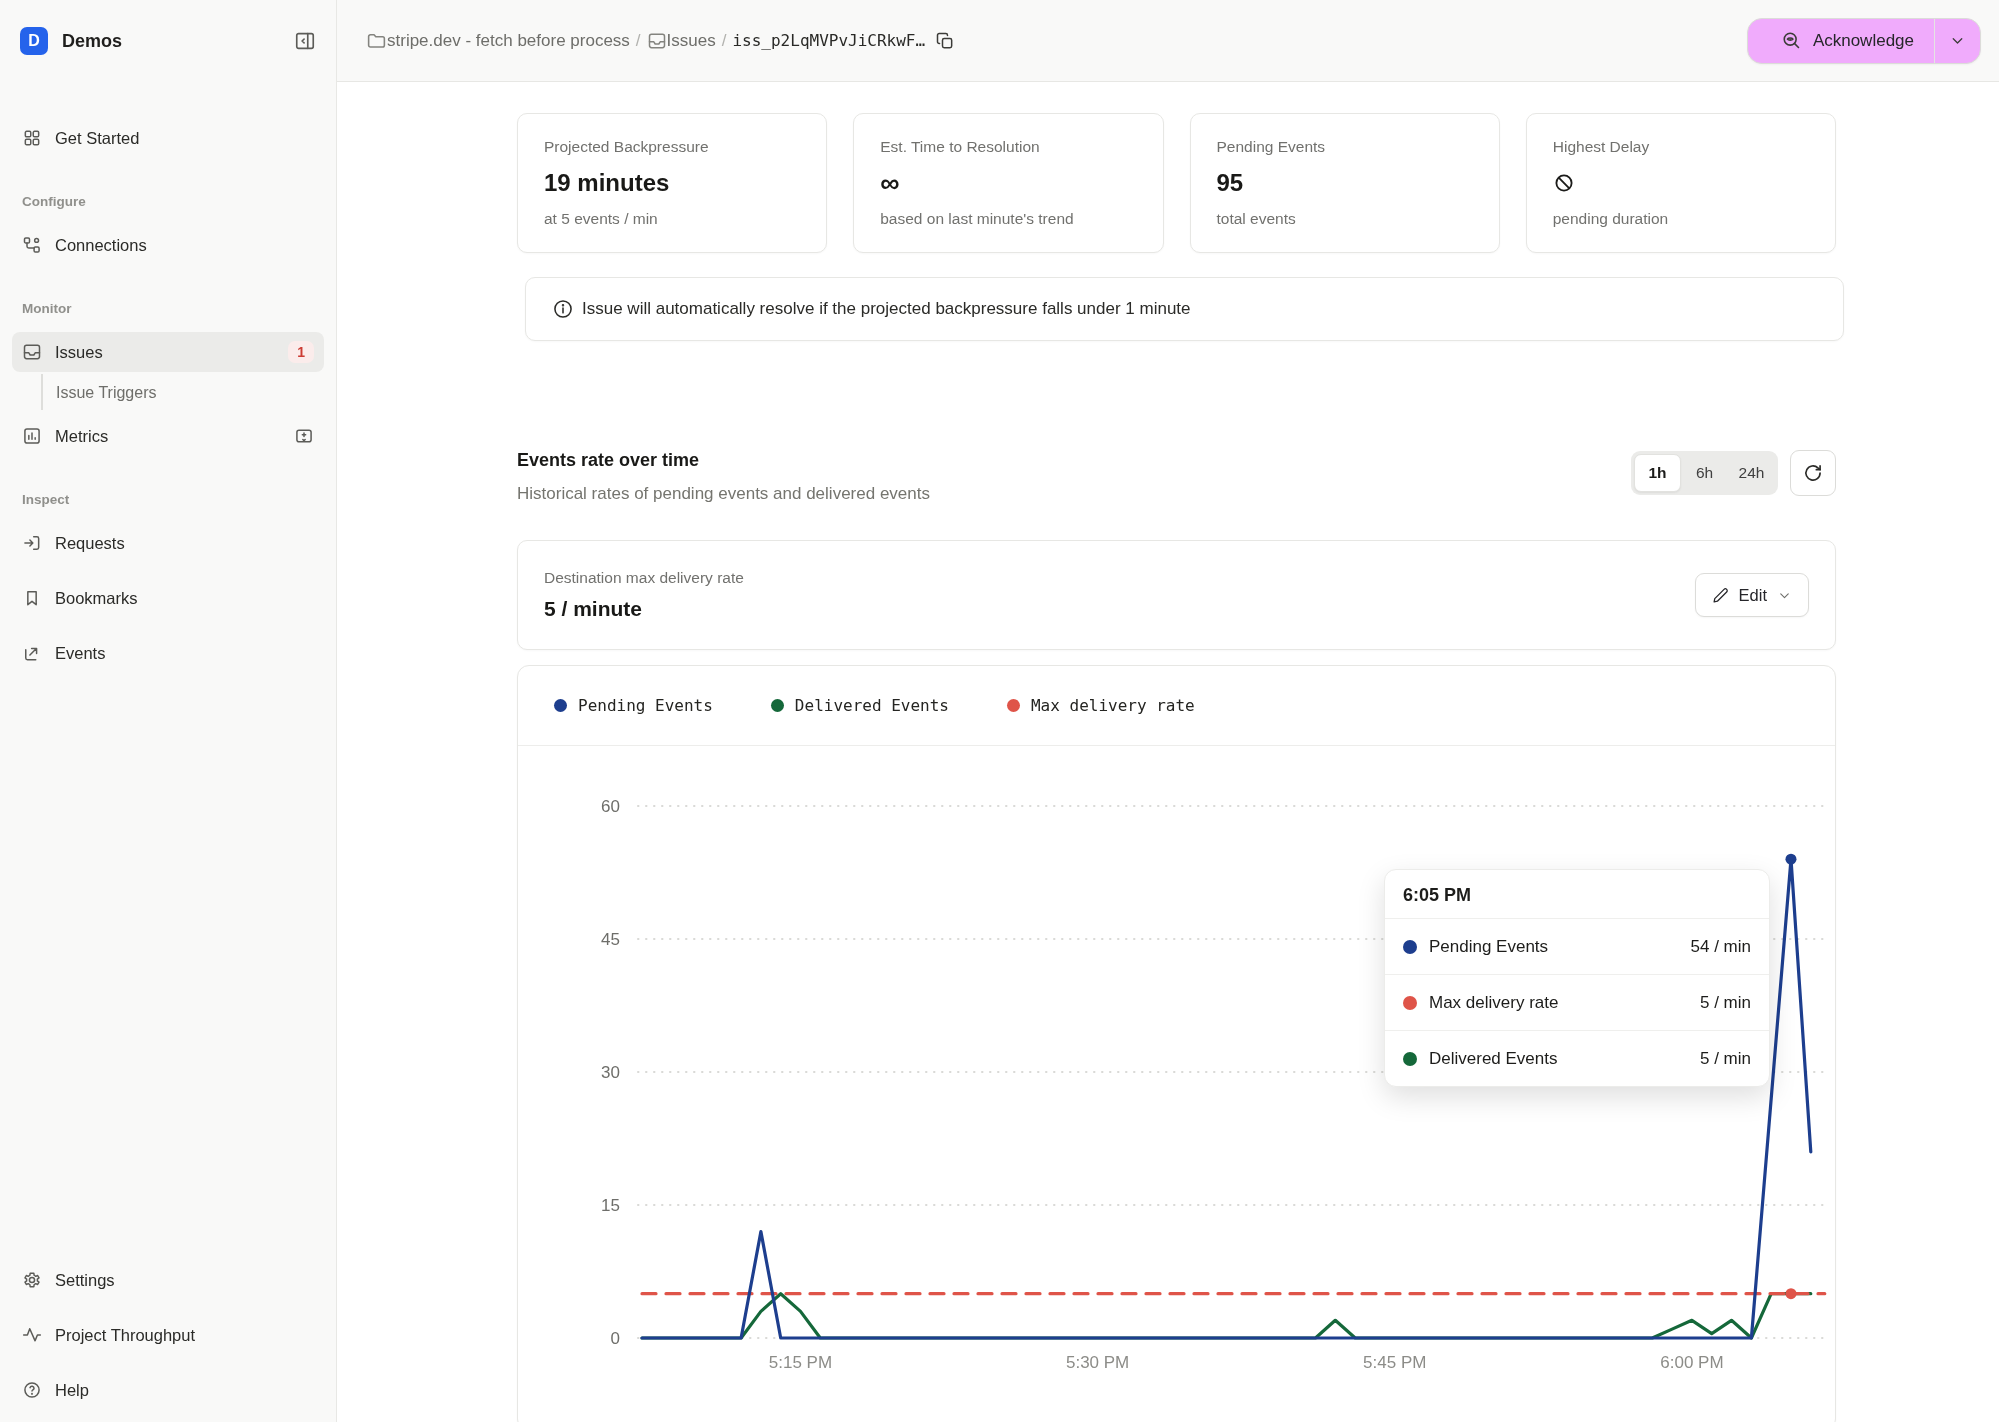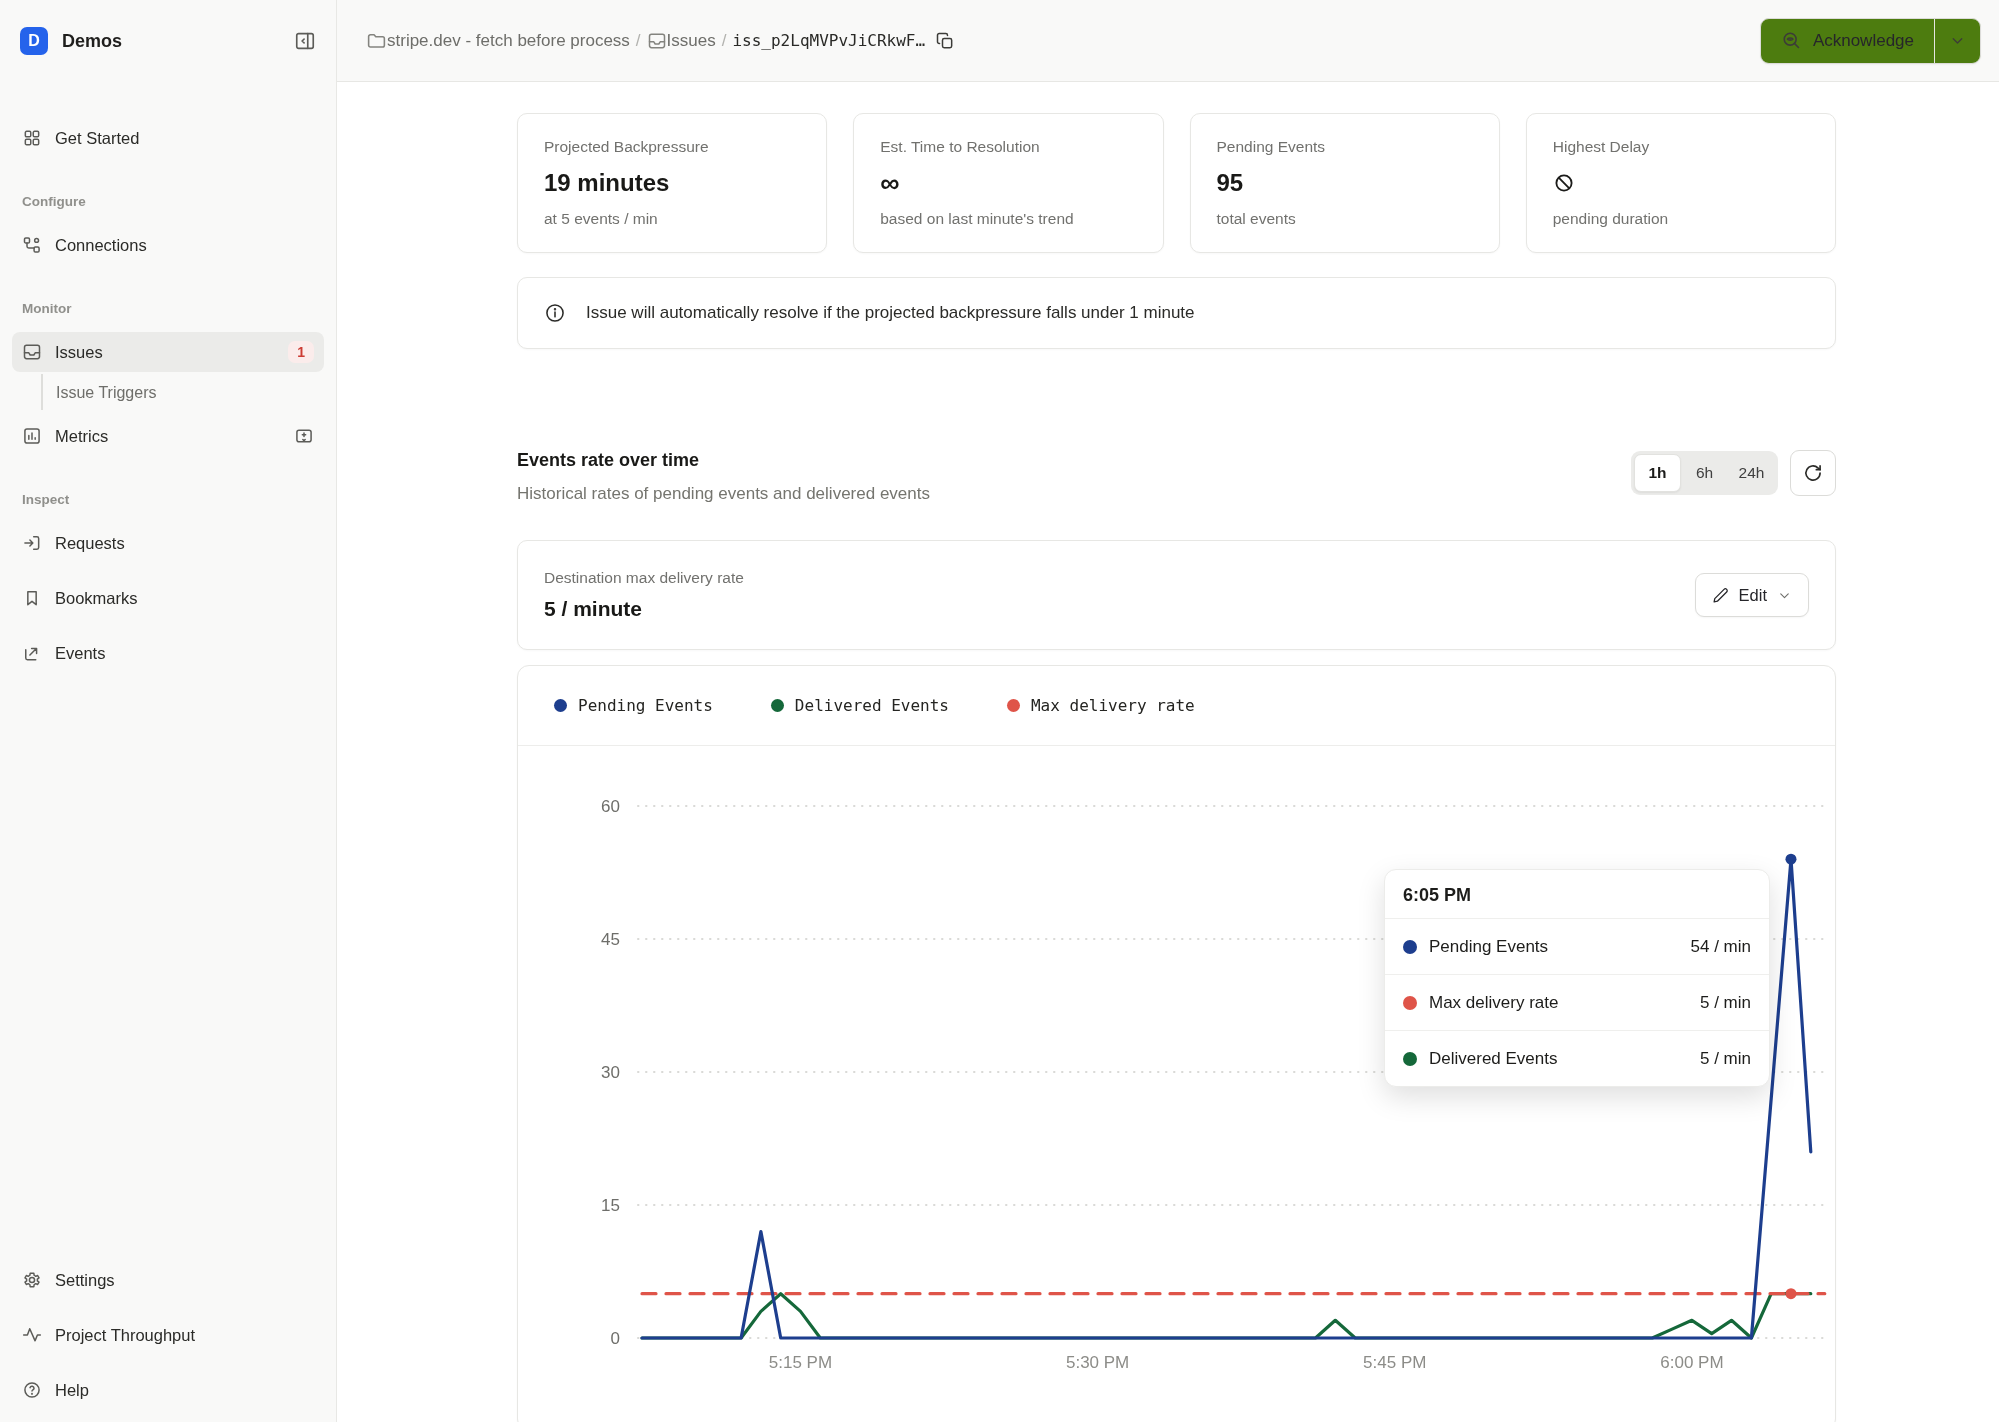--- a/index.html
+++ b/index.html
@@ -47,43 +47,43 @@
   
   .topbar {
     position:absolute; left:337px; right:0; top:0; height:82px;
     background:#f9f9f8; border-bottom:1px solid #e7e7e4;
     display:flex; align-items:center; padding:0 18px 0 29px;
   }
   .crumb { display:flex; align-items:center; gap:0; font-size:17px; color:#6e6e6a; }
   .crumb .sep { color:#b3b3af; margin:0 6px; font-size:17px; }
   .crumb-id { font-family:"DejaVu Sans Mono", monospace; font-size:16px; color:#2a2a27; }
   .copy-btn { margin-left:10px; cursor:pointer; display:flex; }
-  .ack-wrap { margin-left:auto; display:flex; align-items:stretch; background:#4d7c0f;
-    border:1px solid #dcdcd9; border-radius:9px; height:46px; box-shadow:0 1px 2px rgba(0,0,0,.04); }
+  .ack-wrap { margin-left:auto; display:flex; align-items:stretch; background:#f0abfc;
+    border:1px solid #dcdcd9; border-radius:15px; height:46px; box-shadow:0 1px 2px rgba(0,0,0,.04);padding-left:13px; }
   .ack-main { display:flex; align-items:center; gap:11px; padding:0 20px; font-size:17px; font-weight:500;
     color:#26262a; cursor:pointer; border-right:1px solid #e5e5e2; }
   .ack-caret { display:flex; align-items:center; padding:0 14px; cursor:pointer; }
 
   
   .content { position:absolute; left:337px; top:82px; right:0; bottom:0; background:#fff; }
   .container { position:absolute; left:180px; width:1319px; }
 
   
   .stats { top:31px; display:grid; grid-template-columns:repeat(4,1fr); gap:26px; }
   .card {
     background:#fff; border:1px solid #e7e7e4; border-radius:10px;
     box-shadow:0 1px 2px rgba(0,0,0,.03);
   }
   .stat-card { height:140px; padding:24px 26px; display:flex; flex-direction:column; justify-content:space-between; }
   .stat-label { font-size:15.5px; color:#71716e; }
   .stat-value { font-size:24px; font-weight:700; color:#191917; }
   .stat-sub { font-size:15.5px; color:#71716e; }
 
   
-  .banner { top:195px; height:72px; display:flex; align-items:center; gap:20px; padding:0 26px; }
+  .banner { top:195px; height:64px; display:flex; align-items:center; gap:8px; padding:0 26px;margin-left:8px; }
   .banner-text { font-size:17px; color:#2b2b28; }
 
   
   .section-head { top:368px; display:flex; align-items:flex-start; }
   .sh-title { font-size:18px; font-weight:700; color:#191917; }
   .sh-sub { margin-top:13px; font-size:17px; color:#75756f; }
   .sh-controls { margin-left:auto; display:flex; gap:12px; align-items:center; }
   .segmented { background:#ebebe9; border-radius:9px; padding:3px; display:flex; }
   .seg-btn { min-width:47px; height:38px; display:flex; align-items:center; justify-content:center;
     font-size:15.5px; color:#404040; border-radius:7px; cursor:pointer; padding:0 10px; }

